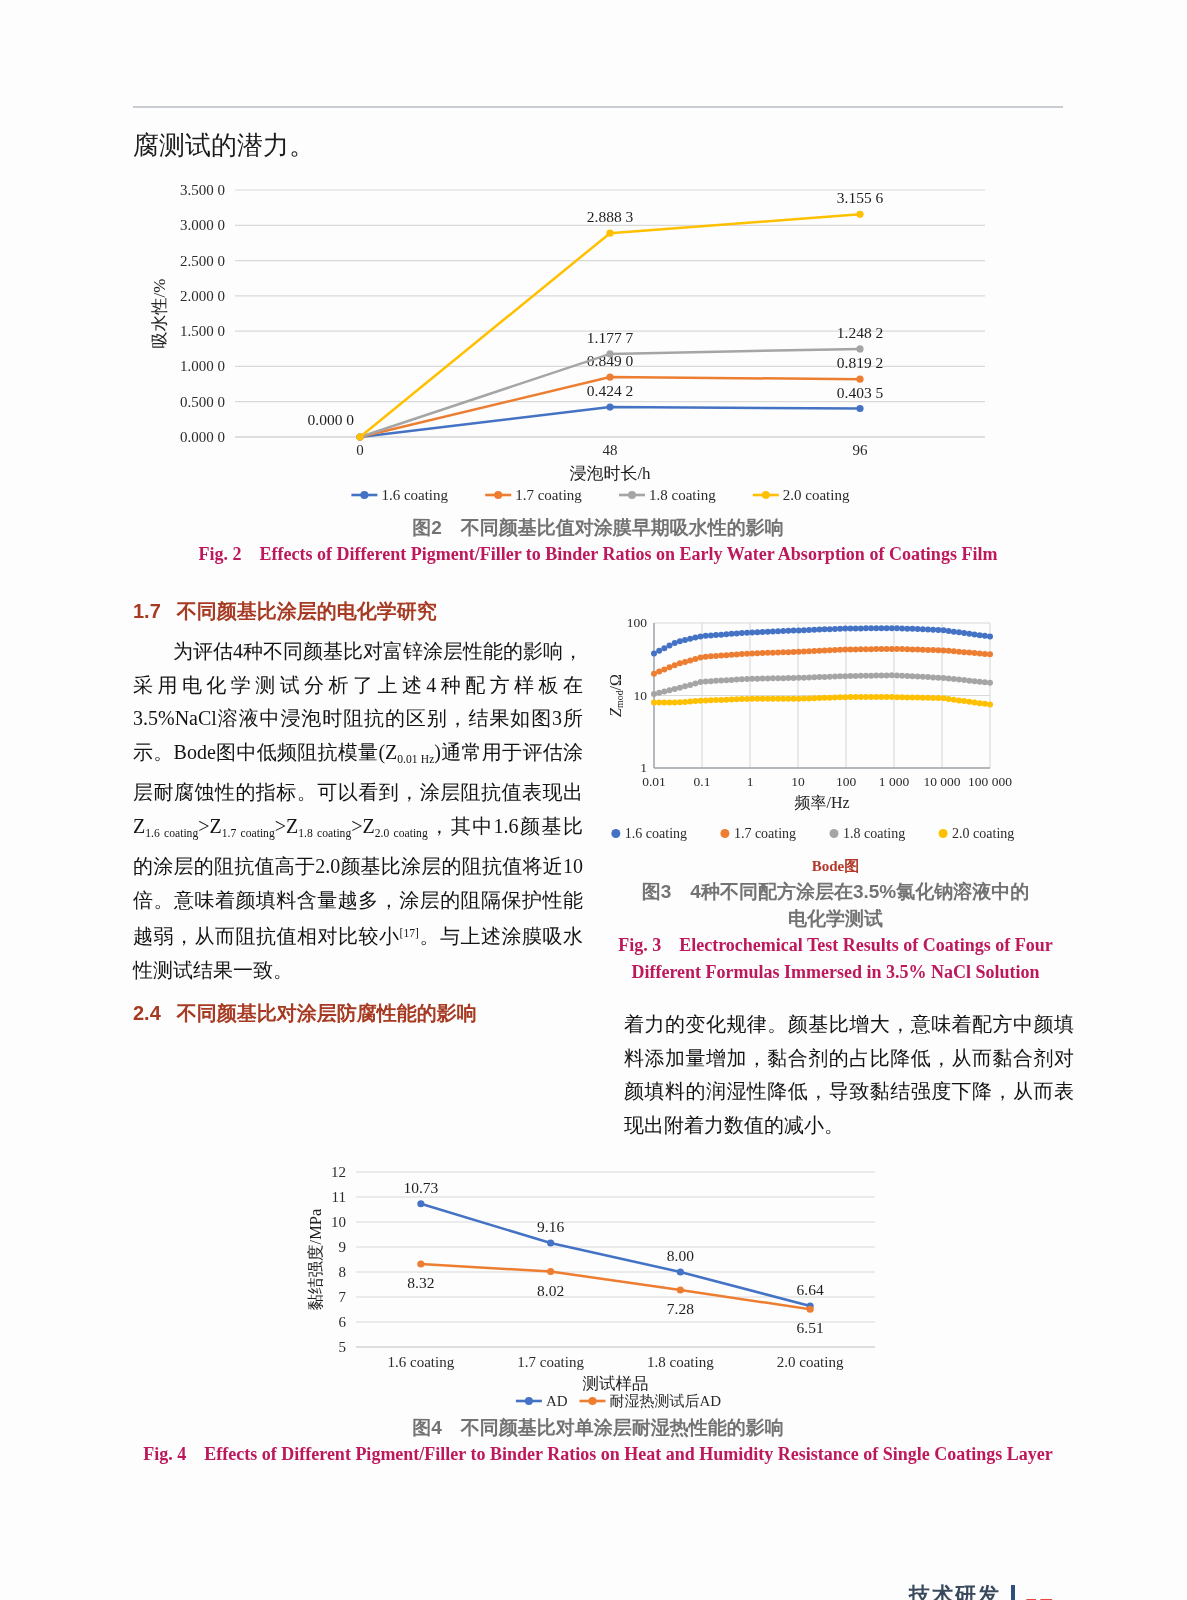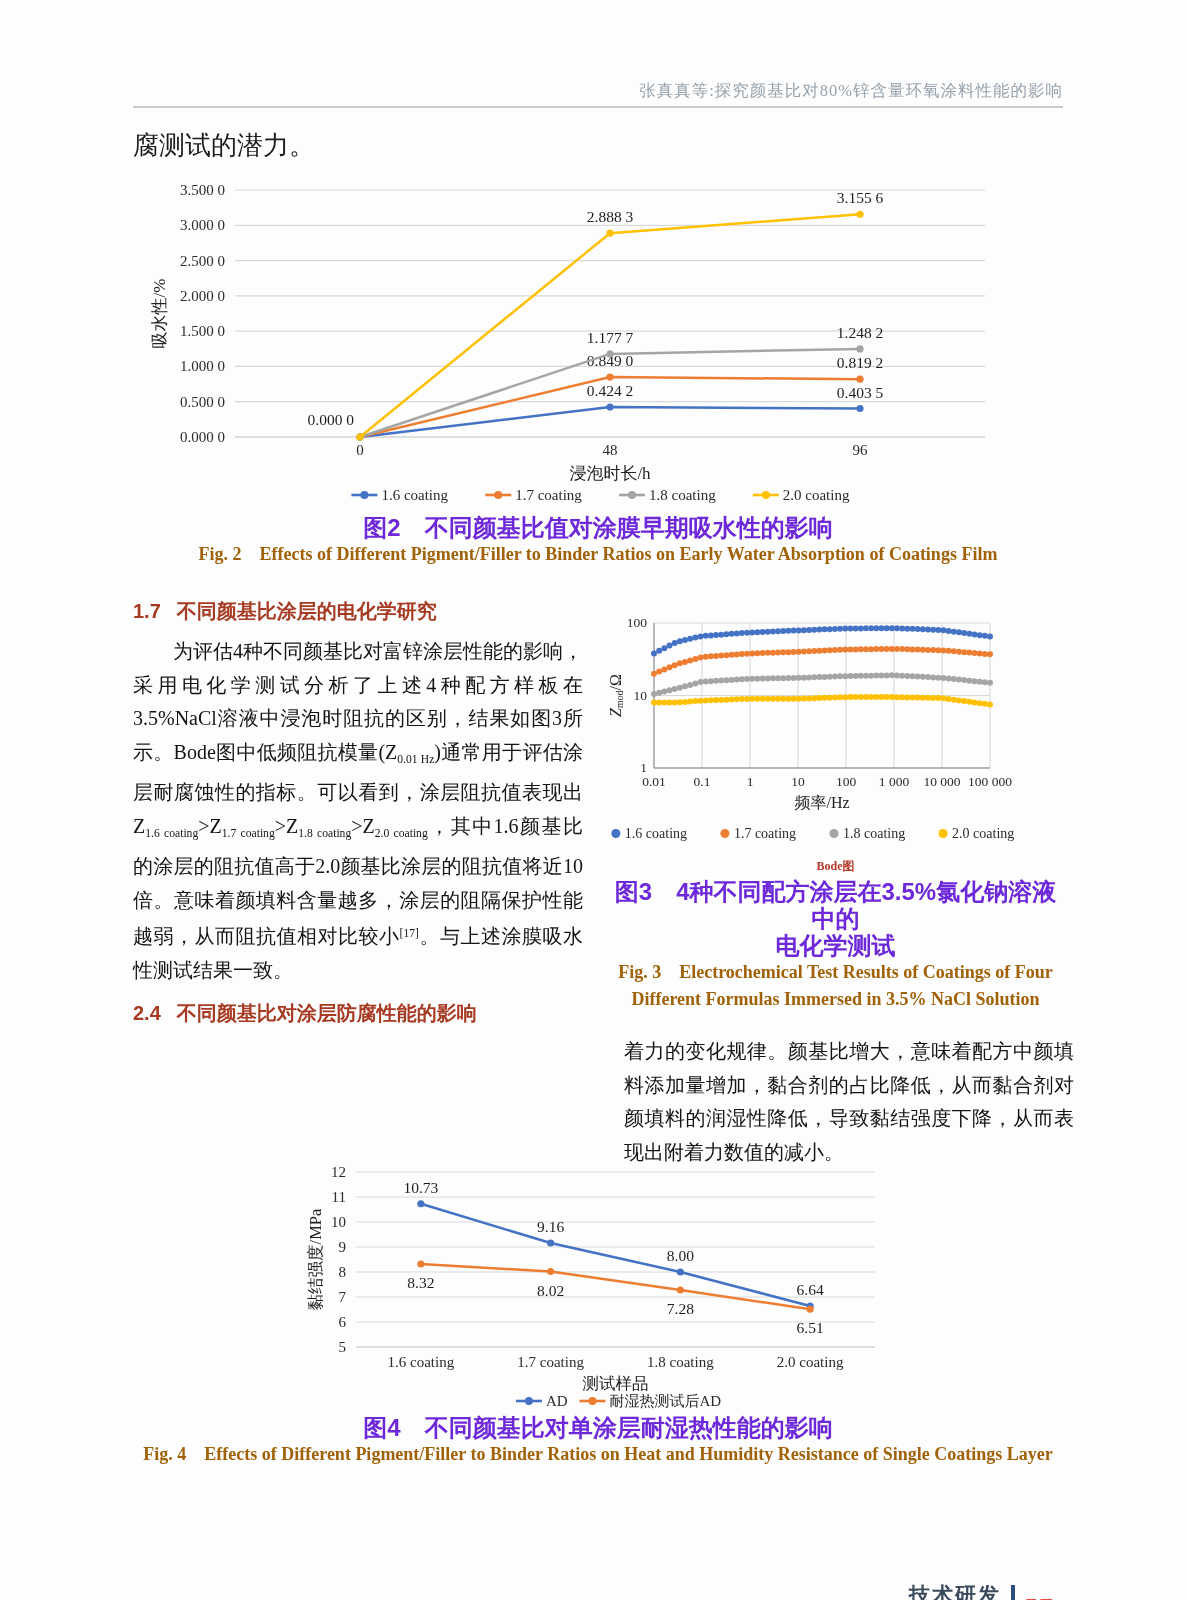--- a/index.html
+++ b/index.html
@@ -15,29 +15,29 @@
   }
   .header-rule{position:absolute; left:133px; top:106px; width:930px; height:2px; background:#c9cdd1;}
   .intro-line{position:absolute; left:133px; top:128px; font-size:26px; color:#1c1c1c;}
 
   
   .fig-block{position:absolute;}
   .fig2-block{left:133px; top:172px; width:930px;}
   .fig4-block{left:133px; top:1150px; width:930px;}
   .caption-cn{
     text-align:center; font-family:"Liberation Sans","DejaVu Sans",sans-serif;
-    font-weight:700; font-size:24px; color:#6d28d9; line-height:27px;
+    font-weight:700; font-size:19px; color:#737373; line-height:27px;
   }
   .caption-en{
     text-align:center; font-family:"Liberation Serif","DejaVu Serif",serif;
-    font-weight:700; font-size:18px; color:#a16207; line-height:27px;
+    font-weight:700; font-size:18px; color:#be185d; line-height:27px;
   }
   .bode-label{
     text-align:center; font-family:"Liberation Serif","DejaVu Serif",serif;
-    font-weight:700; font-size:12px; color:#b3392b; margin-top:8px; line-height:24px;
+    font-weight:700; font-size:15px; color:#b3392b; margin-top:8px; line-height:24px;
   }
   svg{display:block;}
   svg text{font-family:"Liberation Serif","DejaVu Serif",serif;}
 
   
   .col{position:absolute; top:596px; width:450px;}
   .col-left{left:133px;}
   .col-right{left:608px; width:455px;}
   .sec-heading{
     font-family:"Liberation Sans","DejaVu Sans",sans-serif; font-weight:700;
@@ -65,21 +65,20 @@
   }
   .footer-en{font-size:11.5px; font-weight:700; color:#61758c; margin-top:3px; line-height:13px;}
   .footer-bar{width:4px; height:38px; background:#2e4e7c; margin:0 9px 0 10px;}
   .footer-page{font-size:29px; color:#ef4444; line-height:30px;}
 </style>
 </head>
 <body>
 
 <div class="page">
 
-  <div class="running-header">张真真等:探究颜基比对80%锌含量环氧涂料性能的影响</div>
   <div class="header-rule"></div>
 
   <div class="intro-line">腐测试的潜力。</div>
 
   <div class="fig-block fig2-block">
     <svg id="fig2-svg" width="930" height="336" viewBox="0 0 930 336">
         <line x1="102" x2="852" y1="265" y2="265" stroke="#bfbfbf" stroke-width="1.2"></line>
         <text x="92" y="270" text-anchor="end" font-size="15" fill="#2b2b2b">0.000 0</text>
         <line x1="102" x2="852" y1="229.71428571428572" y2="229.71428571428572" stroke="#d9d9d9" stroke-width="1.2"></line>
         <text x="92" y="234.71428571428572" text-anchor="end" font-size="15" fill="#2b2b2b">0.500 0</text>

